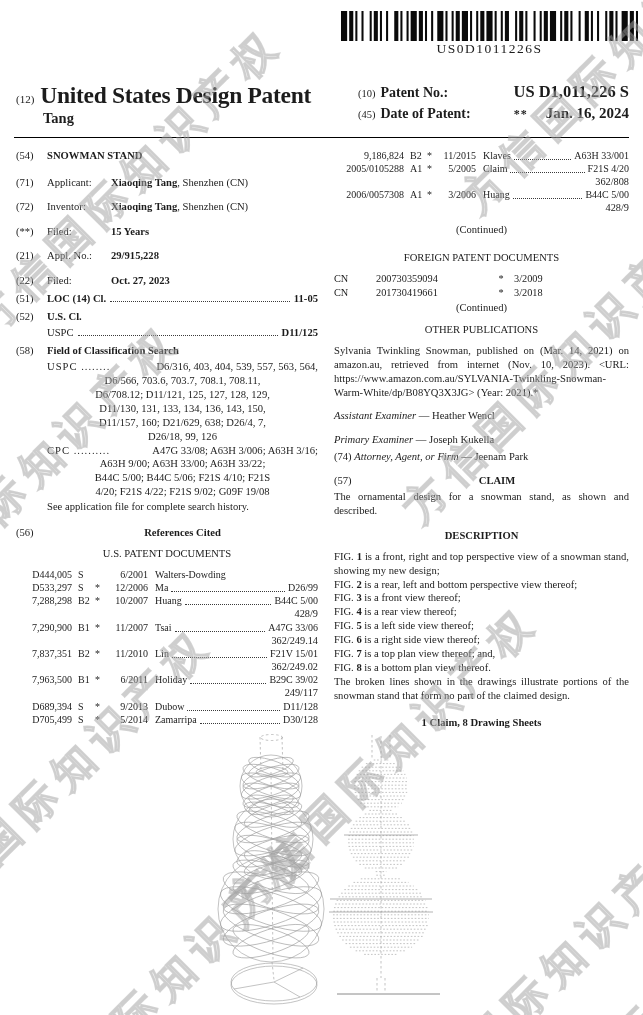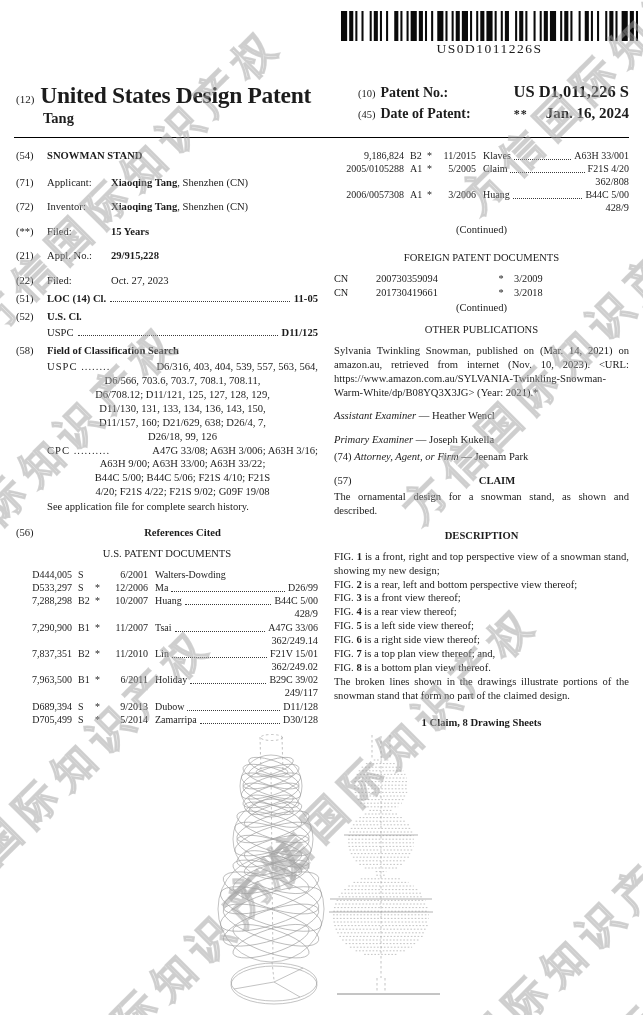--- a/index.html
+++ b/index.html
@@ -191,21 +191,21 @@
         <span class="e-body" style="font-weight:bold">15 Years</span>
       </div>
       <div class="entry">
         <span class="e-code">(21)</span>
         <span class="e-label">Appl. No.:</span>
         <span class="e-body" style="font-weight:bold">29/915,228</span>
       </div>
       <div class="entry tight">
         <span class="e-code">(22)</span>
         <span class="e-label">Filed:</span>
-        <span class="e-body" style="font-weight:normal">Oct. 27, 2023</span>
+        <span class="e-body" style="font-weight:bold">Oct. 27, 2023</span>
       </div>
       <div class="entry tight">
         <span class="e-code">(51)</span>
         <span class="e-body leader">
           <span style="font-weight:bold">LOC (14) Cl.</span>
           <span class="dots"></span>
           <span style="font-weight:bold">11-05</span>
         </span>
       </div>
       <div class="entry tight" style="margin-bottom:2px">

